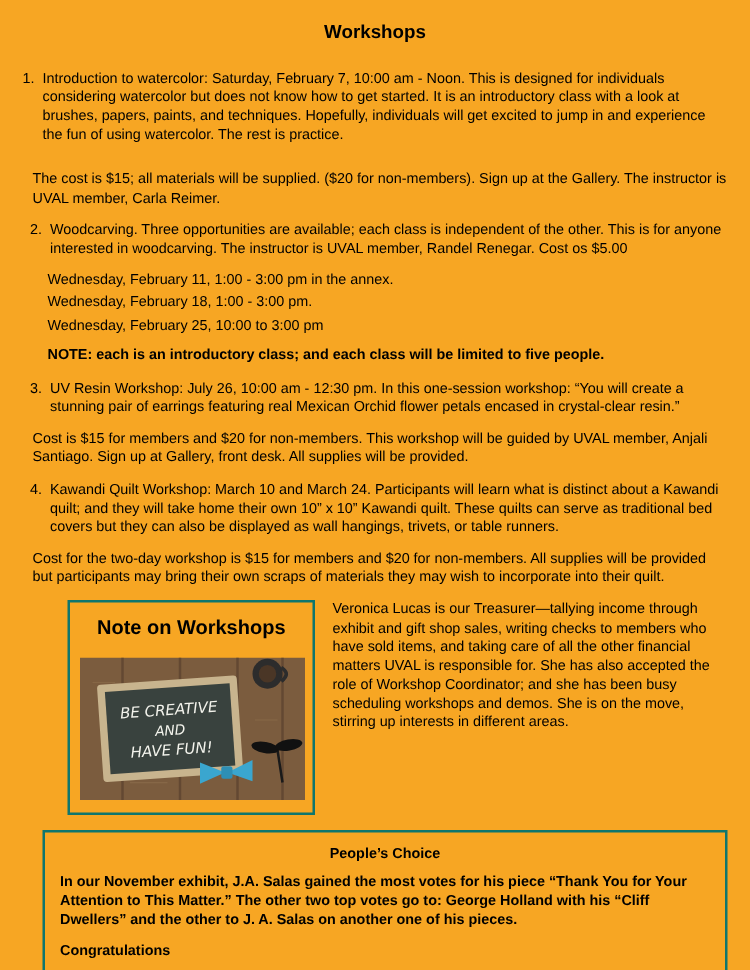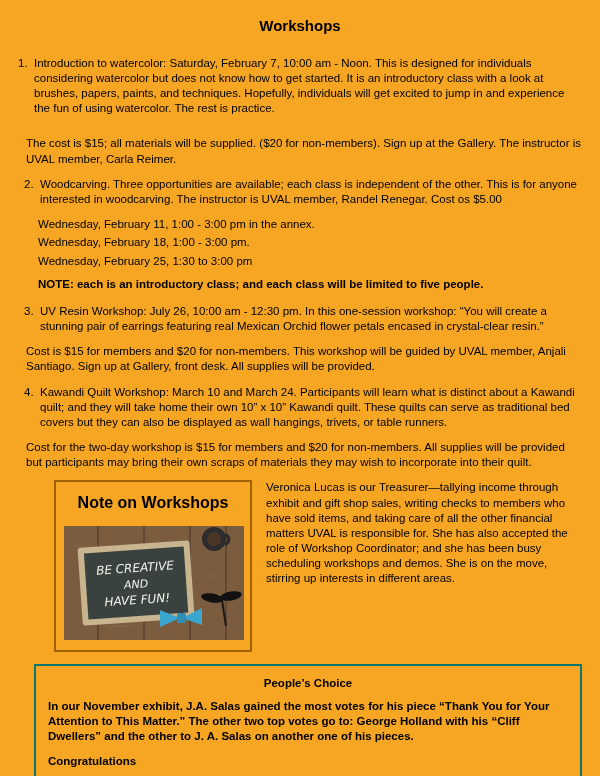--- a/index.html
+++ b/index.html
@@ -10,21 +10,21 @@
   p{margin:0 0 10px;}
   .item{display:flex;margin:0 0 10px;}
   .item .num{flex:0 0 16px;}
   .item p{margin:0;flex:1;}
   .ind{margin-left:6px;}
   .ml8{margin-left:8px;margin-top:20px;}
   .ml20{margin-left:8px;}
   .sched{margin:0 0 3px 20px;}
   .note-line{font-weight:bold;margin:8px 0 12px 20px;}
   .note-row{display:flex;gap:14px;margin:10px 0 12px 36px;}
-  .note-box{border:2px solid #a16207;padding:8px 8px 10px;width:198px;box-sizing:border-box;flex:0 0 auto;background:transparent;}
+  .note-box{border:2px solid #0f766e;padding:8px 8px 10px;width:198px;box-sizing:border-box;flex:0 0 auto;background:transparent;}
   .note-box h2{font-size:16px;font-weight:bold;margin:2px 0 12px;text-align:center;}
   .photo{display:block;margin:0 auto;}
   .note-text{flex:1;}
   .pc-box{border:2px solid #0f766e;margin:2px 0 0 16px;padding:8px 12px 8px;}
   .pc-box h3{font-size:11.5px;font-weight:bold;text-align:center;margin:2px 0 8px;}
   .pc-box p{font-weight:bold;margin:0 0 10px;}
   .pc-box p.last{margin-bottom:2px;}
   .chalk{font-family:"DejaVu Sans", sans-serif;font-style:italic;fill:#f3f3ec;}
 </style>
 </head>
@@ -39,21 +39,21 @@
     <p>Introduction to watercolor:  Saturday, February 7, 10:00 am - Noon. This is designed for individuals considering watercolor but does not know how to get started. It is an introductory class with a look at brushes, papers, paints, and techniques. Hopefully, individuals will get excited to jump in and experience the fun of using watercolor. The rest is practice.</p>
   </div>
   <p class="ml8">The cost is $15; all materials will be supplied.  ($20 for non-members). Sign up at the Gallery. The instructor is UVAL member, Carla Reimer.</p>
 
   <div class="item ind">
     <span class="num">2.</span>
     <p>Woodcarving.  Three opportunities are available; each class is independent of the other. This is for anyone interested in woodcarving. The instructor is UVAL member, Randel Renegar. Cost os $5.00</p>
   </div>
   <p class="sched">Wednesday, February 11, 1:00 - 3:00 pm in the annex.</p>
   <p class="sched">Wednesday, February 18, 1:00 - 3:00 pm.</p>
-  <p class="sched">Wednesday, February 25, 1:30 to 3:00 pm</p>
+  <p class="sched">Wednesday, February 25, 10:00 to 3:00 pm</p>
   <p class="note-line">NOTE: each is an introductory class; and each class will be limited to five people.</p>
 
   <div class="item ind">
     <span class="num">3.</span>
     <p>UV Resin Workshop: July 26, 10:00 am - 12:30 pm. In this one-session workshop: “You will create a stunning pair of earrings featuring real Mexican Orchid flower petals encased in crystal-clear resin.”</p>
   </div>
   <p class="ml20">Cost is $15 for members and $20 for non-members. This workshop will be guided by UVAL member, Anjali Santiago.  Sign up at Gallery, front desk. All supplies will be provided.</p>
 
   <div class="item ind">
     <span class="num">4.</span>

